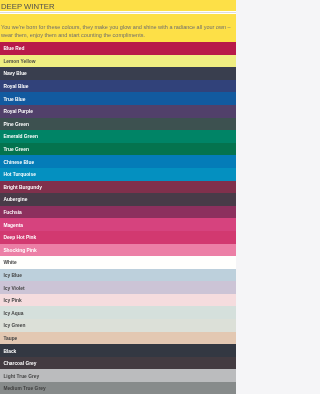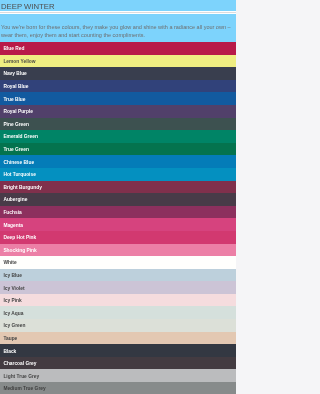--- a/index.html
+++ b/index.html
@@ -5,21 +5,21 @@
 <style>
   html, body {
     margin: 0;
     padding: 0;
     width: 236px;
     height: 394px;
     overflow: hidden;
     background: #f5f5f7;
     font-family: "Liberation Sans", sans-serif;
   }
-  .page { width: 236px; height: 394px; position: relative; background: #7dd3fc; overflow: hidden;
+  .page { width: 236px; height: 394px; position: relative; background: #fde047; overflow: hidden;
           -webkit-font-smoothing: antialiased; }
 
   .header { position: absolute; top: 0; left: 0; width: 236px; }
   .title {
     position: absolute;
     left: 1.1px;
     top: 2.3px;
     font-size: 8.1px;
     transform: scaleX(0.955) translateZ(0);
     transform-origin: left top;

